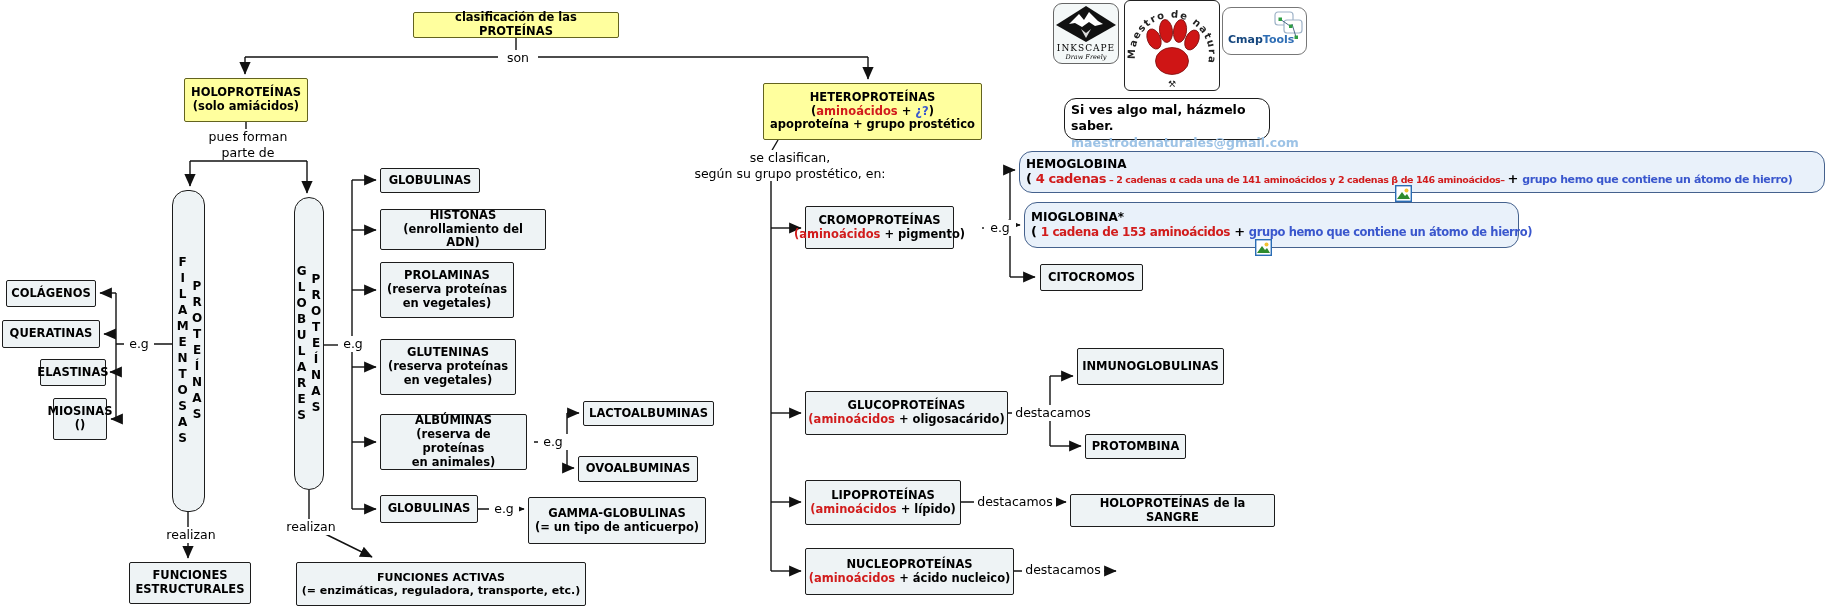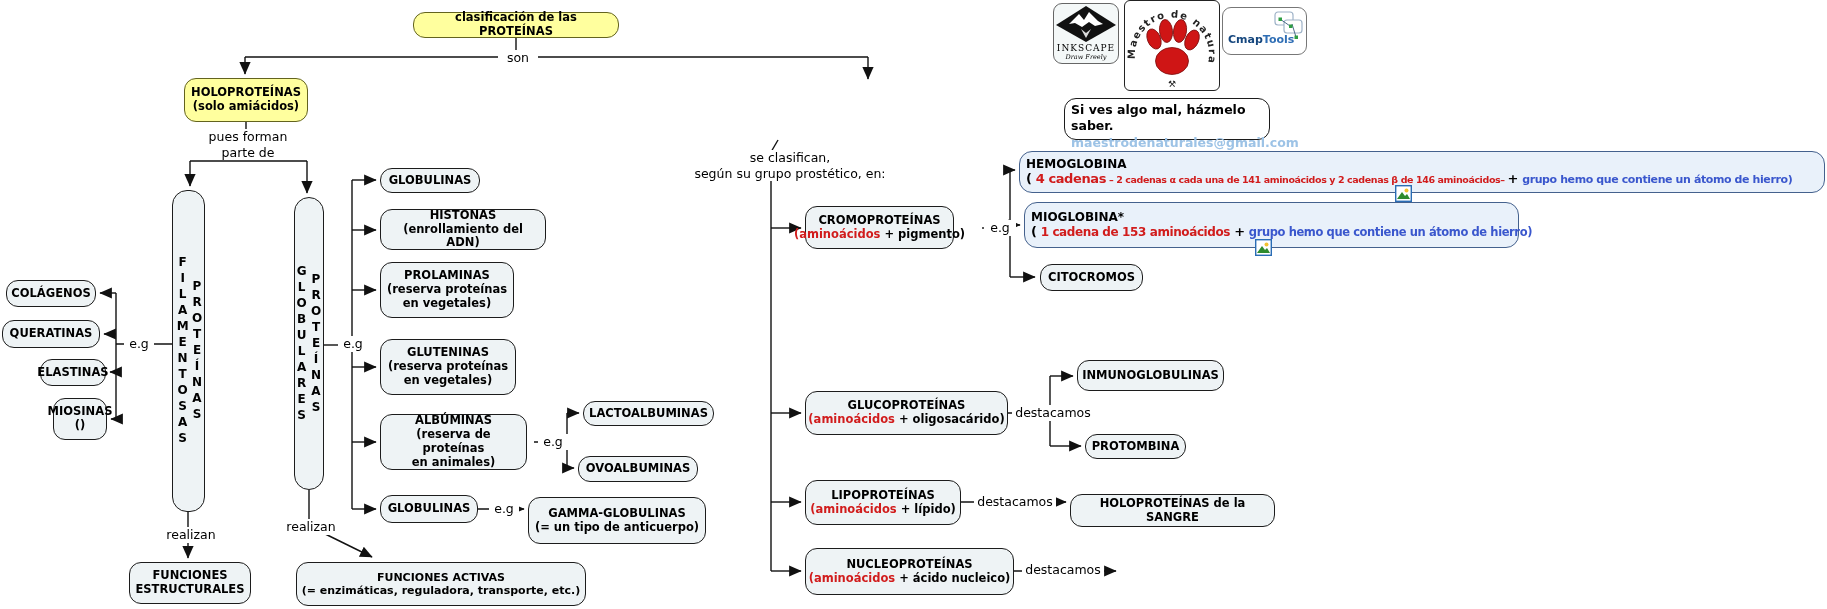--- a/index.html
+++ b/index.html
@@ -1,19 +1,19 @@
 <!DOCTYPE html>
 <html><head>
 <meta charset="utf-8">
 <style>
   html,body{margin:0;padding:0;background:#fff;}
   #canvas{position:relative;width:1827px;height:609px;background:#ffffff;
           font-family:"DejaVu Sans","Liberation Sans",sans-serif;overflow:hidden;color:#000;}
   #connectors{position:absolute;left:0;top:0;width:1827px;height:609px;}
-  .node{position:absolute;box-sizing:border-box;border:1.6px solid #1c1c1c;border-radius:12px;
+  .node{position:absolute;box-sizing:border-box;border:1.6px solid #1c1c1c;border-radius:2px;
         background:#eef3f5;display:flex;flex-direction:column;align-items:center;justify-content:center;
         font-weight:bold;font-size:11.5px;line-height:1.2;text-align:center;white-space:pre-line;padding:10px 4px;}
   .yellow{background:#ffff9e;border-color:#63631f;}
   .bluebox{background:#e9f1fa;border-color:#44618d;align-items:flex-start;text-align:left;padding:2px 6px;border-radius:13px;}
   .vnode{writing-mode:vertical-rl;text-orientation:upright;letter-spacing:2px;font-size:12px;
          padding:6px 0;border-radius:15px;justify-content:flex-start;}
   .linklab{position:absolute;font-size:12.5px;font-weight:normal;background:#ffffff;text-align:center;
            white-space:pre-line;line-height:1.25;padding:0 2px;}
   .red{color:#d11c1c;} .blue{color:#3a57cd;}
   .nline{white-space:nowrap;display:block;}
@@ -87,20 +87,25 @@
       <path d="M961,502 H1066" marker-end="url(#ah)"></path>
       <path d="M1014,571 H1116" marker-end="url(#ah)"></path>
     </g>
   </svg>
 
   <div class="node yellow" style="left:413px;top:12px;width:206px;height:26px;font-size:11.5px">clasificación de las PROTEÍNAS</div>
 
   <div class="node yellow" style="left:184px;top:78px;width:124px;height:44px">HOLOPROTEÍNAS
 (solo amiácidos)</div>
 
+  <div class="node yellow" style="left:763px;top:83px;width:219px;height:57px">
+    <span class="nline">HETEROPROTEÍNAS</span>
+    <span class="nline"><span>(</span><span class="red">aminoácidos</span><span> + </span><span class="blue">¿?</span><span>)</span></span>
+    <span class="nline">apoproteína + grupo prostético</span>
+  </div>
 
   <div class="node vnode" style="left:172px;top:190px;width:33px;height:322px">PROTEÍNAS FILAMENTOSAS</div>
   <div class="node vnode" style="left:294px;top:197px;width:30px;height:293px">PROTEÍNAS GLOBULARES</div>
 
   <div class="node" style="left:6px;top:280px;width:90px;height:27px">COLÁGENOS</div>
   <div class="node" style="left:2px;top:320px;width:98px;height:28px">QUERATINAS</div>
   <div class="node" style="left:40px;top:359px;width:66px;height:27px">ELASTINAS</div>
   <div class="node" style="left:53px;top:398px;width:54px;height:42px">MIOSINAS
 ()</div>
 
@@ -149,21 +154,21 @@
     <span class="h2line"><span class="h-open">( </span><span class="red h-rbig">4 cadenas</span><span class="red h-rsm"> – 2 cadenas α cada una de 141 aminoácidos y 2 cadenas β de 146 aminoácidos– </span><span class="h-open">+ </span><span class="blue h-blu">grupo hemo que contiene un átomo de hierro</span><span class="blue h-blu">)</span></span>
   </div>
 
   <div class="node bluebox" style="left:1024px;top:202px;width:495px;height:46px">
     <span class="nline" style="font-size:12px">MIOGLOBINA*</span>
     <span class="h2line"><span class="h-open">( </span><span class="red m-red">1 cadena de 153 aminoácidos</span><span class="h-open"> + </span><span class="blue m-blu">grupo hemo que contiene un átomo de hierro</span><span class="blue m-blu">)</span></span>
   </div>
 
   <div class="node" style="left:1040px;top:264px;width:103px;height:27px">CITOCROMOS</div>
 
-  <div class="node" style="left:1077px;top:360px;width:147px;height:31px">INMUNOGLOBULINAS</div>
+  <div class="node" style="left:1077px;top:348px;width:147px;height:37px">INMUNOGLOBULINAS</div>
   <div class="node" style="left:1085px;top:434px;width:101px;height:25px">PROTOMBINA</div>
   <div class="node" style="left:1070px;top:494px;width:205px;height:33px">HOLOPROTEÍNAS de la SANGRE</div>
 
   <div class="linklab" style="left:498px;top:50px;width:36px">son</div>
   <div class="linklab" style="left:200px;top:129px;width:92px">pues forman
 parte de</div>
   <div class="linklab" style="left:678px;top:150px;width:220px">se clasifican,
 según su grupo prostético, en:</div>
   <div class="linklab" style="left:160px;top:527px;width:58px">realizan</div>
   <div class="linklab" style="left:280px;top:519px;width:58px">realizan</div>

